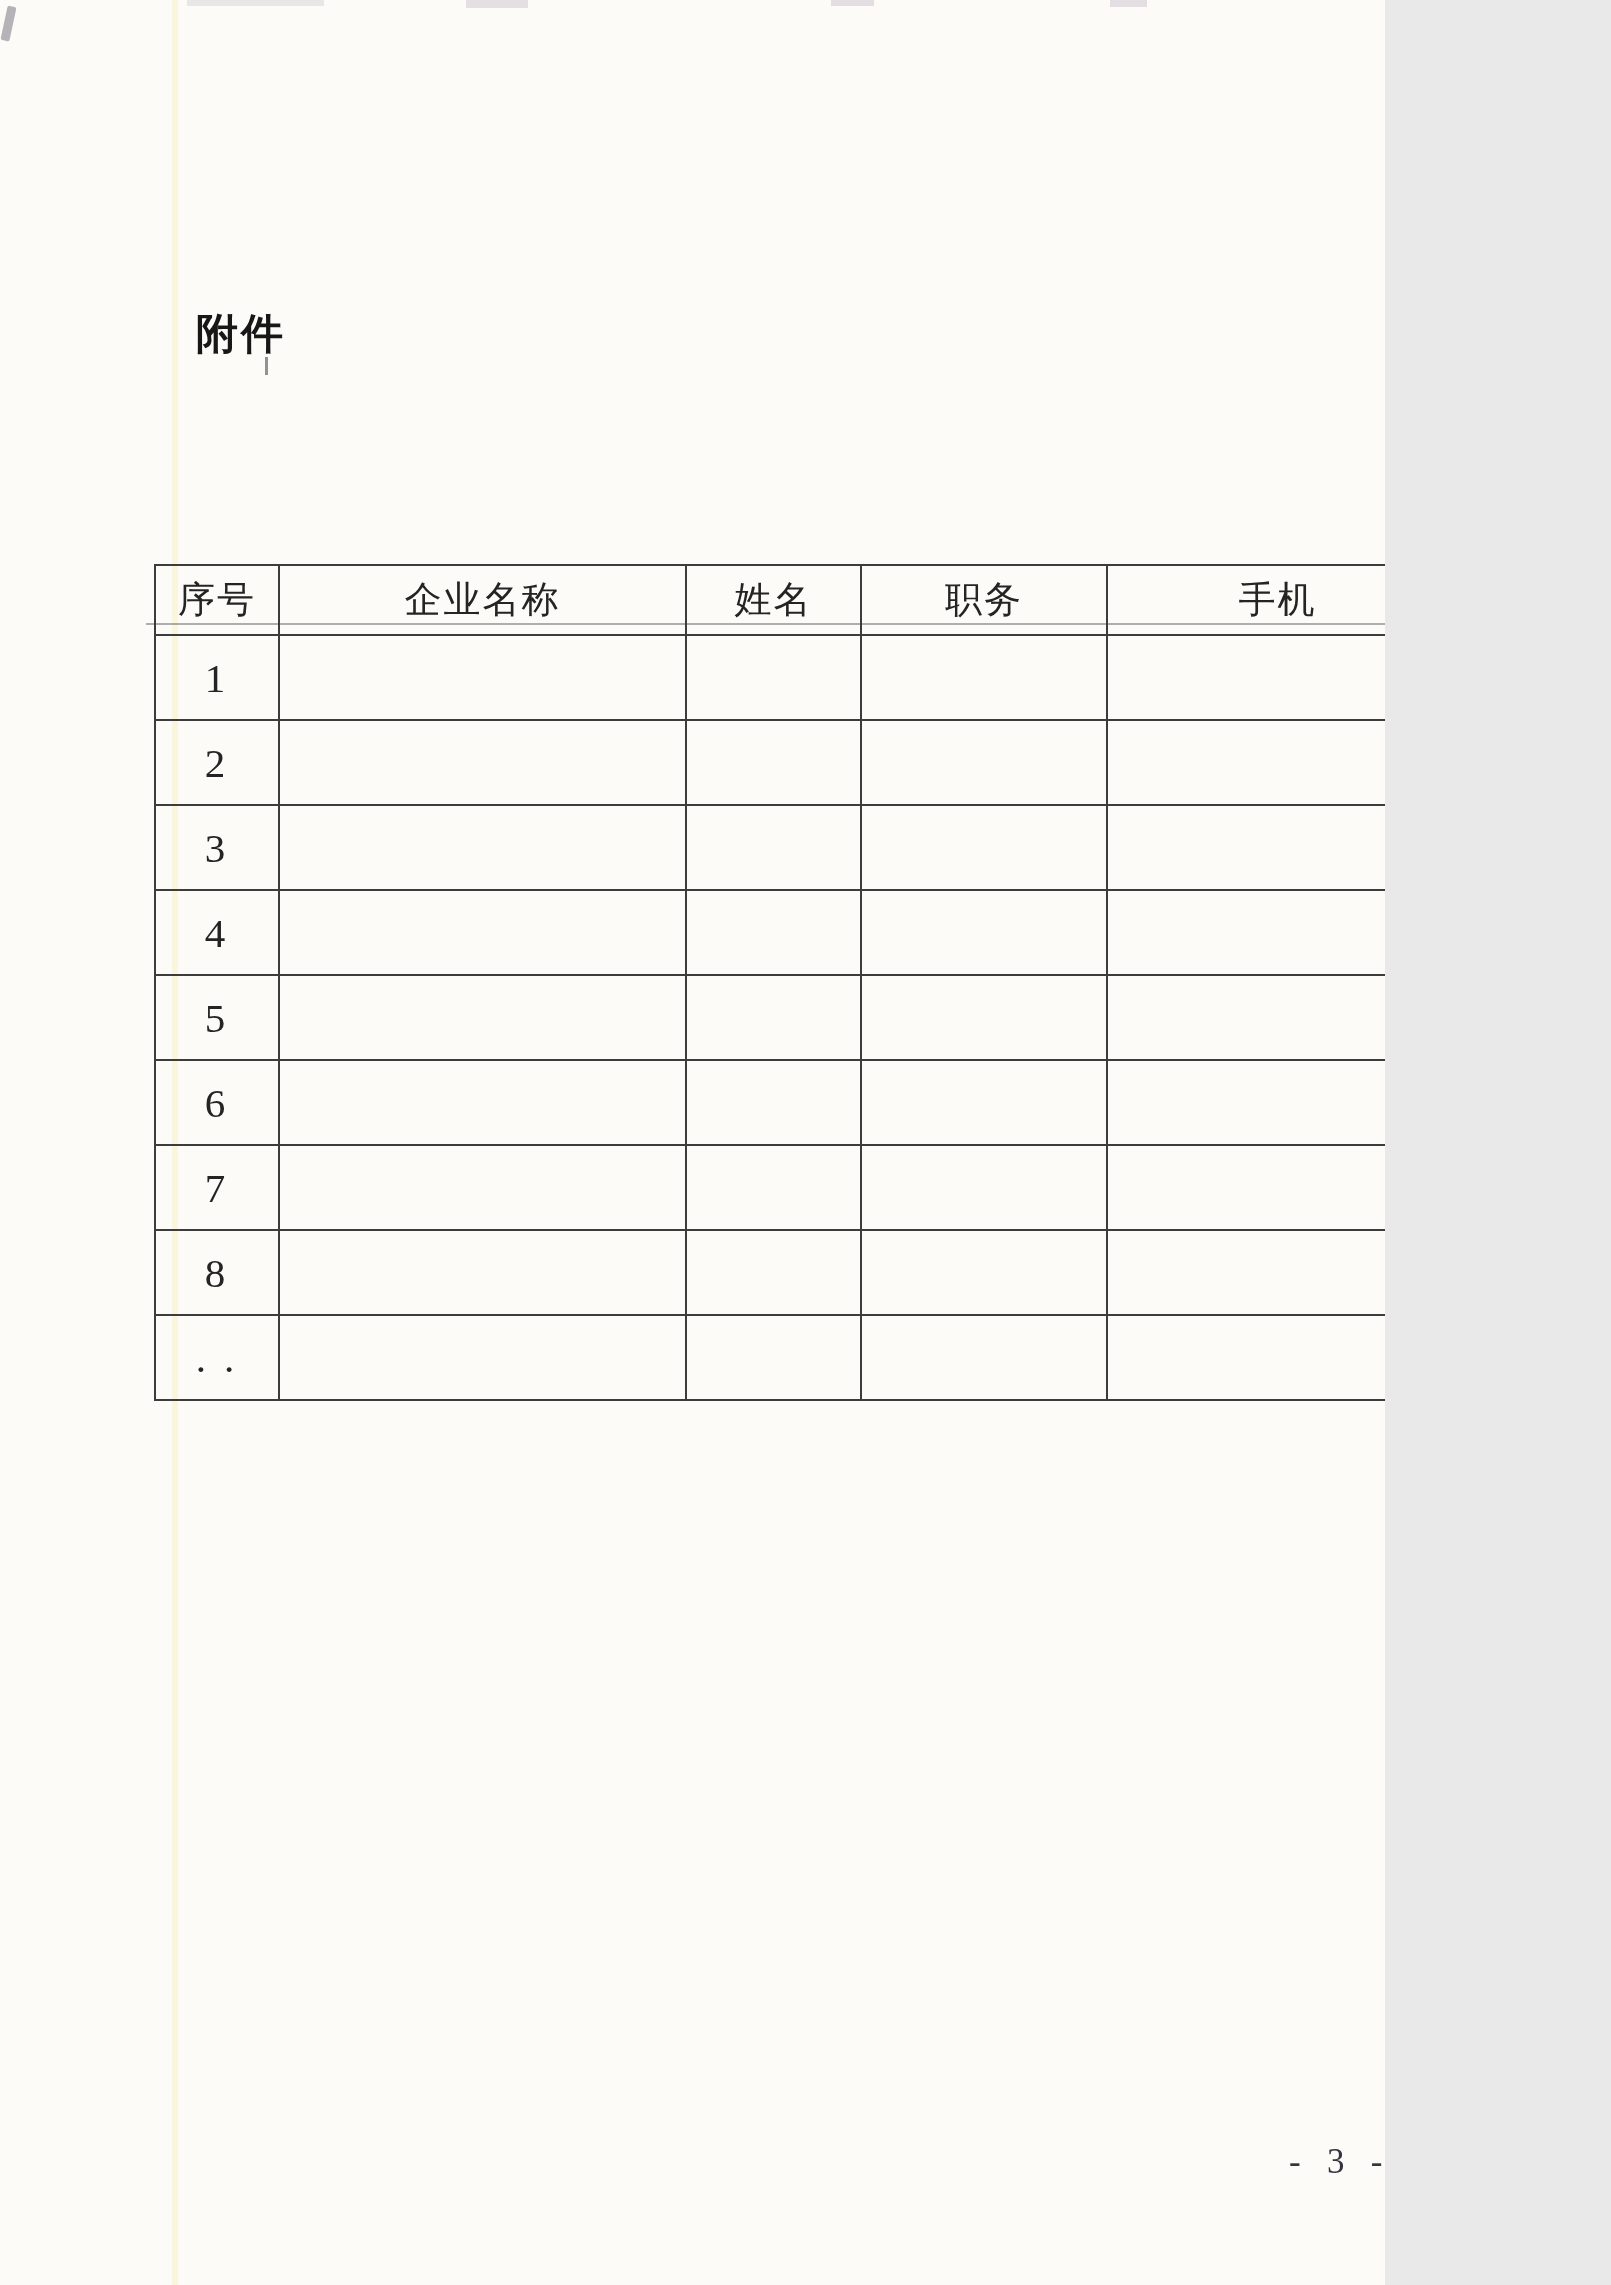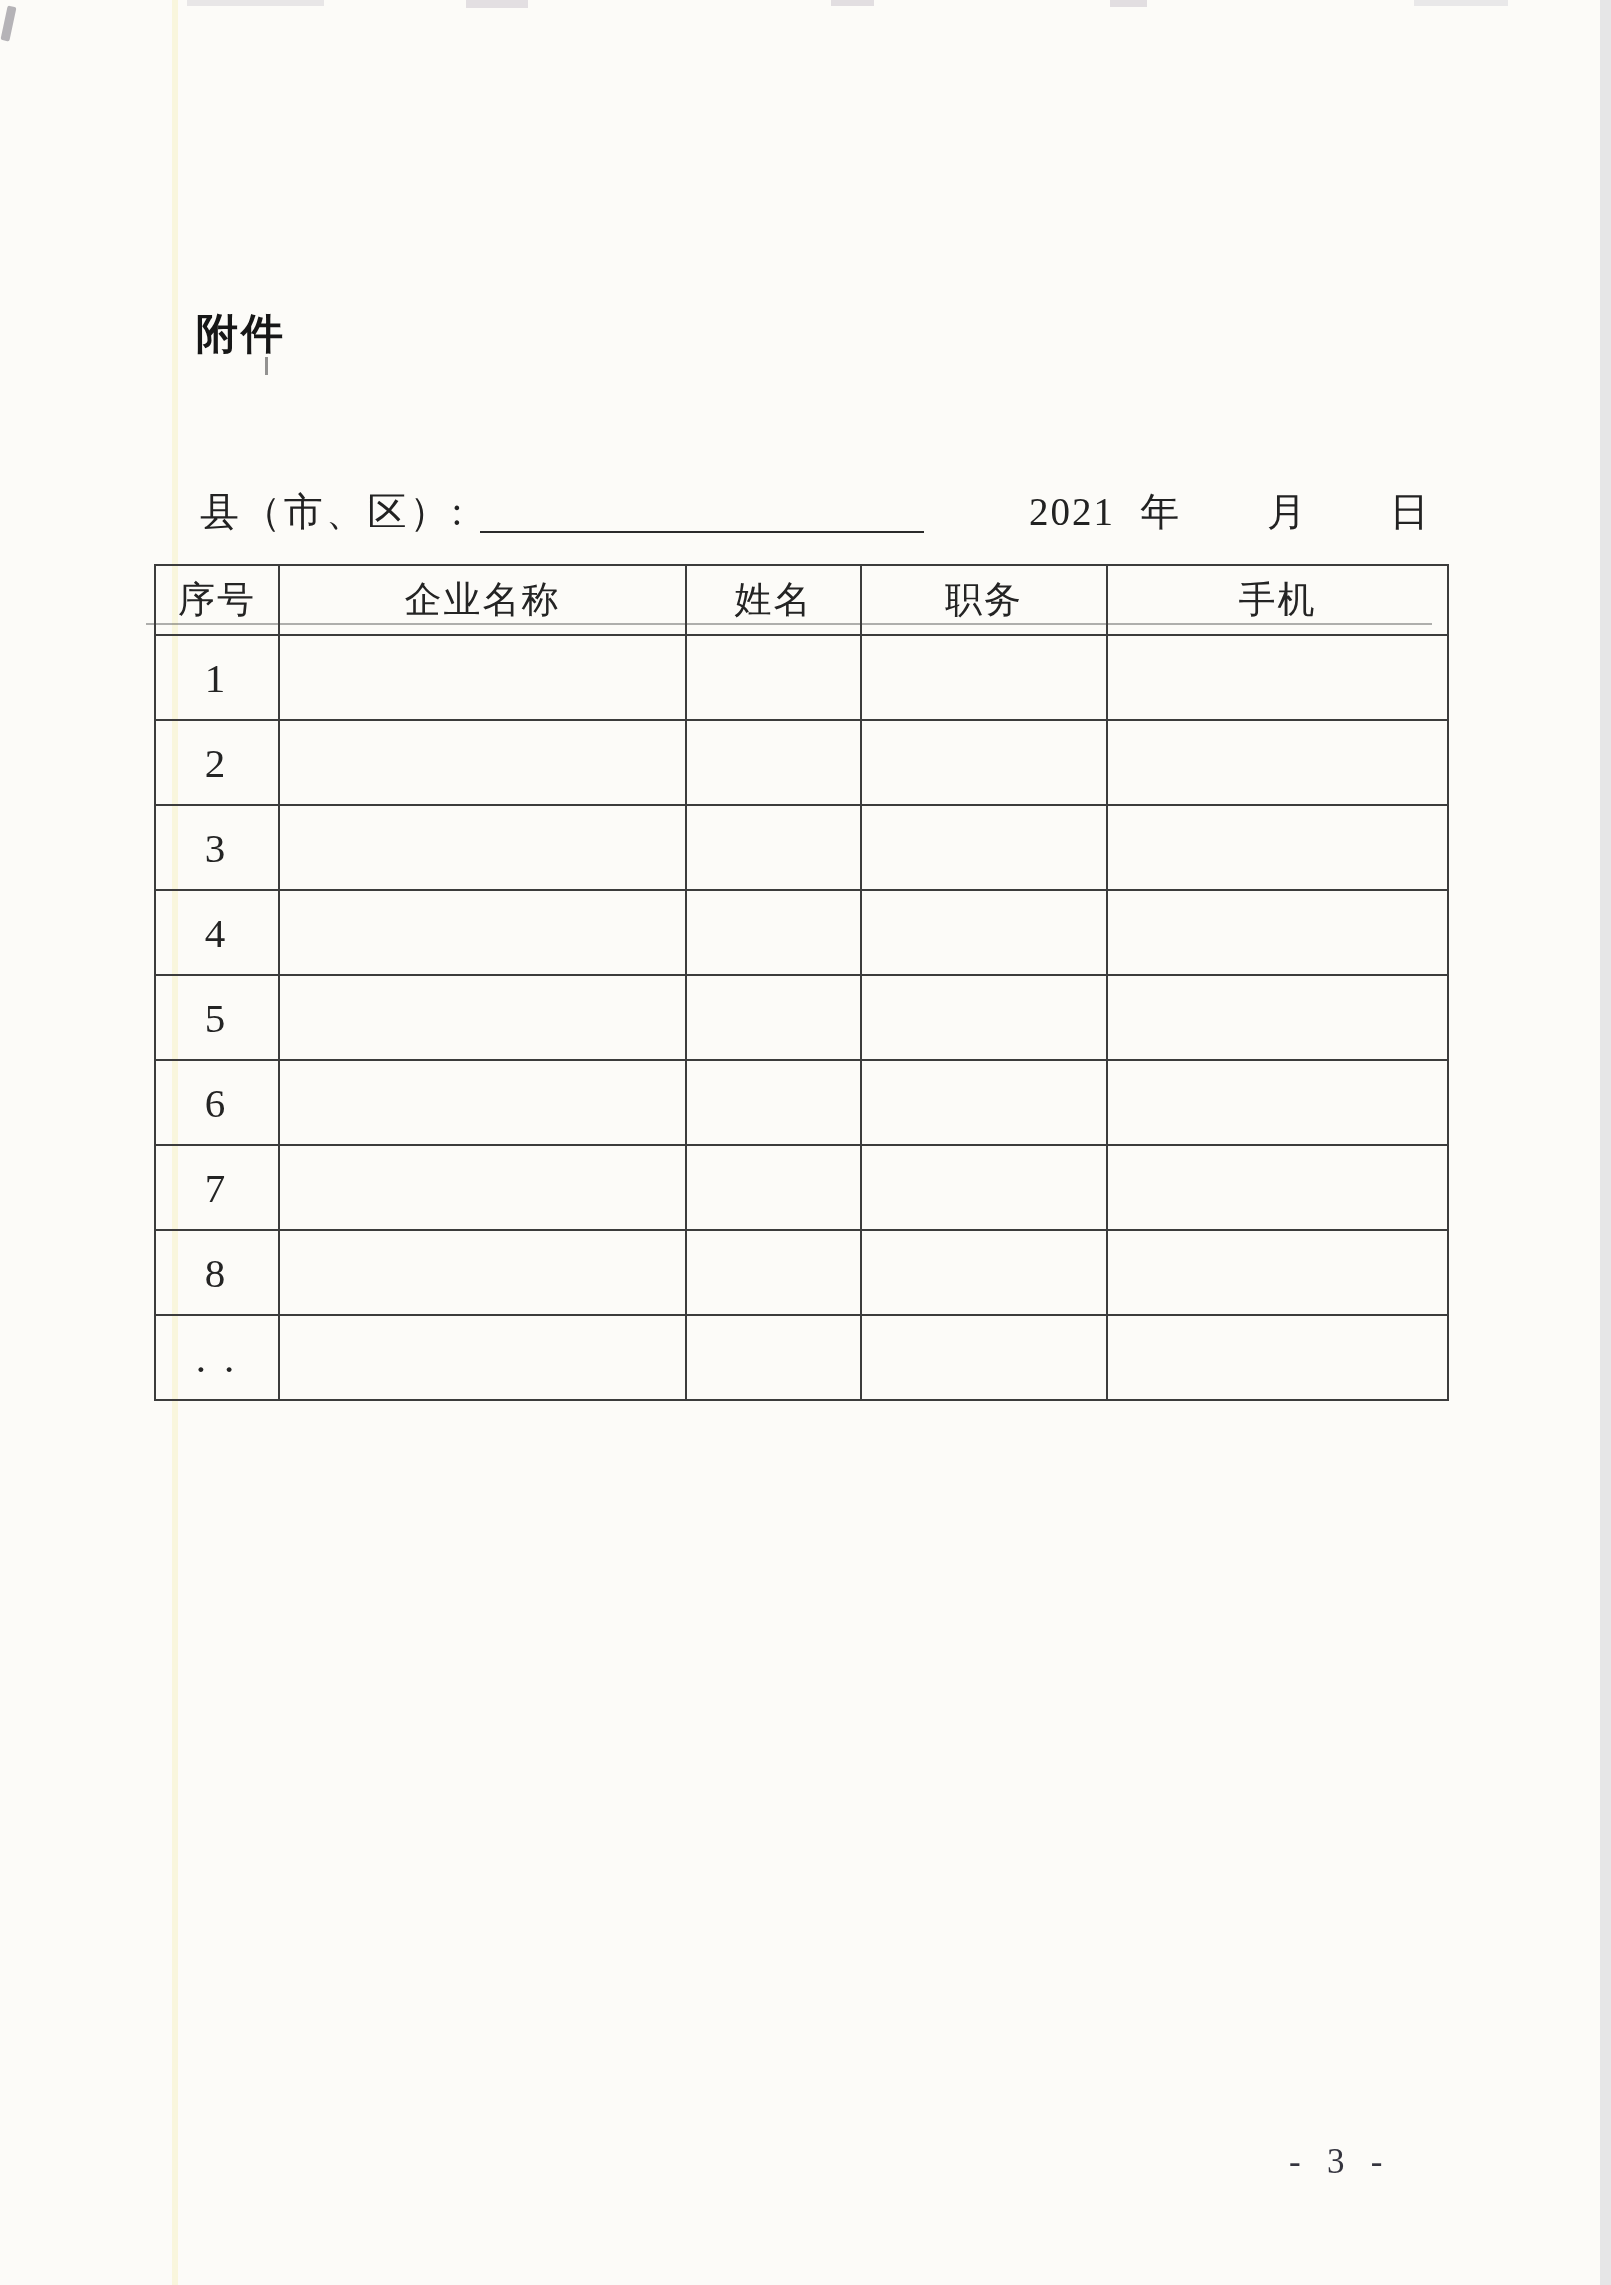--- a/index.html
+++ b/index.html
@@ -1,20 +1,20 @@
 <!DOCTYPE html>
 <html><head>
 <meta charset="utf-8">
 <style>
   html, body { margin: 0; padding: 0; }
   body { background: #e9e9e9; font-family: "Liberation Serif", "DejaVu Serif", serif; }
 
   .page {
     position: relative;
-    width: 1611px;
+    width: 1385px;
     height: 2286px;
     background: #fcfbf8;
     overflow: hidden;
     color: #1e1e1e;
   }
 
   
   .artifact { position: absolute; pointer-events: none; }
   .a-corner   { left: 3.9px;    top: 5.9px;   width: 8.8px;   height: 35px; background: rgba(95,90,105,.45); transform: rotate(12deg); border-radius: 2px; }
   .a-top1     { left: 187px;  top: 0;     width: 137px; height: 5.9px;  background: rgba(165,155,175,.22); }
@@ -116,30 +116,20 @@
   <div class="artifact a-top4"></div>
   <div class="artifact a-top5"></div>
   <div class="artifact a-ystrip"></div>
   <div class="artifact a-tick"></div>
   <div class="artifact a-redge"></div>
   <div class="artifact a-ghost"></div>
 
   <div class="attachment">附件</div>
 
 
-  <div class="form-line">
-    <span class="region-label">县（市、区）:</span>
-    <span class="blank-line"></span>
-    <span class="date-group">
-      <span class="year-value">2021</span>
-      <span class="year-unit">年</span>
-      <span class="month-unit">月</span>
-      <span class="day-unit">日</span>
-    </span>
-  </div>
 
   <table class="reg-table">
     <colgroup>
       <col style="width:124px">
       <col style="width:407px">
       <col style="width:175px">
       <col style="width:246px">
       <col style="width:341px">
     </colgroup>
     <thead>

